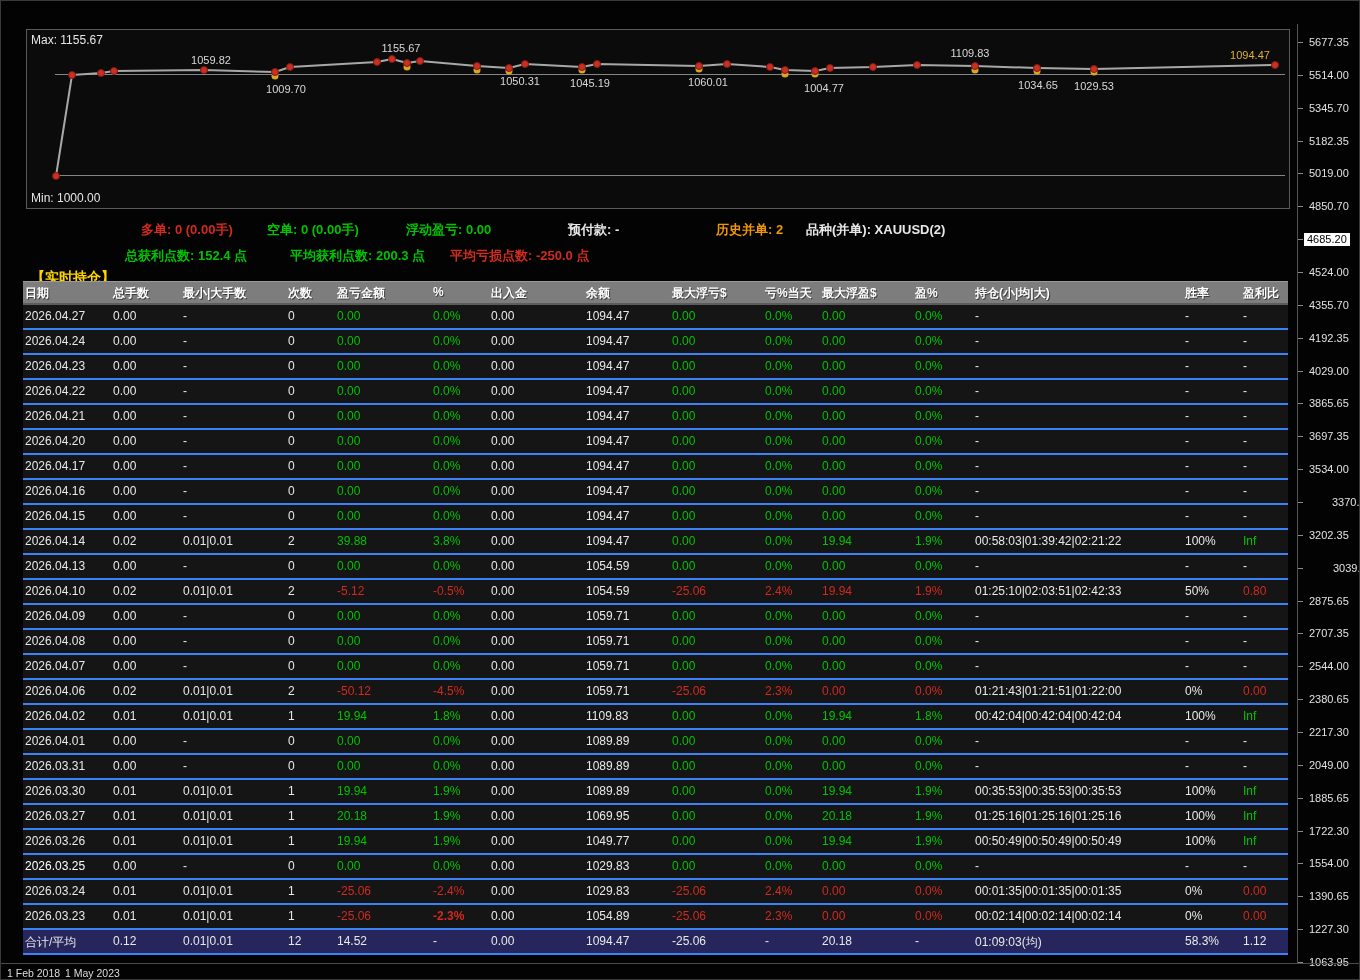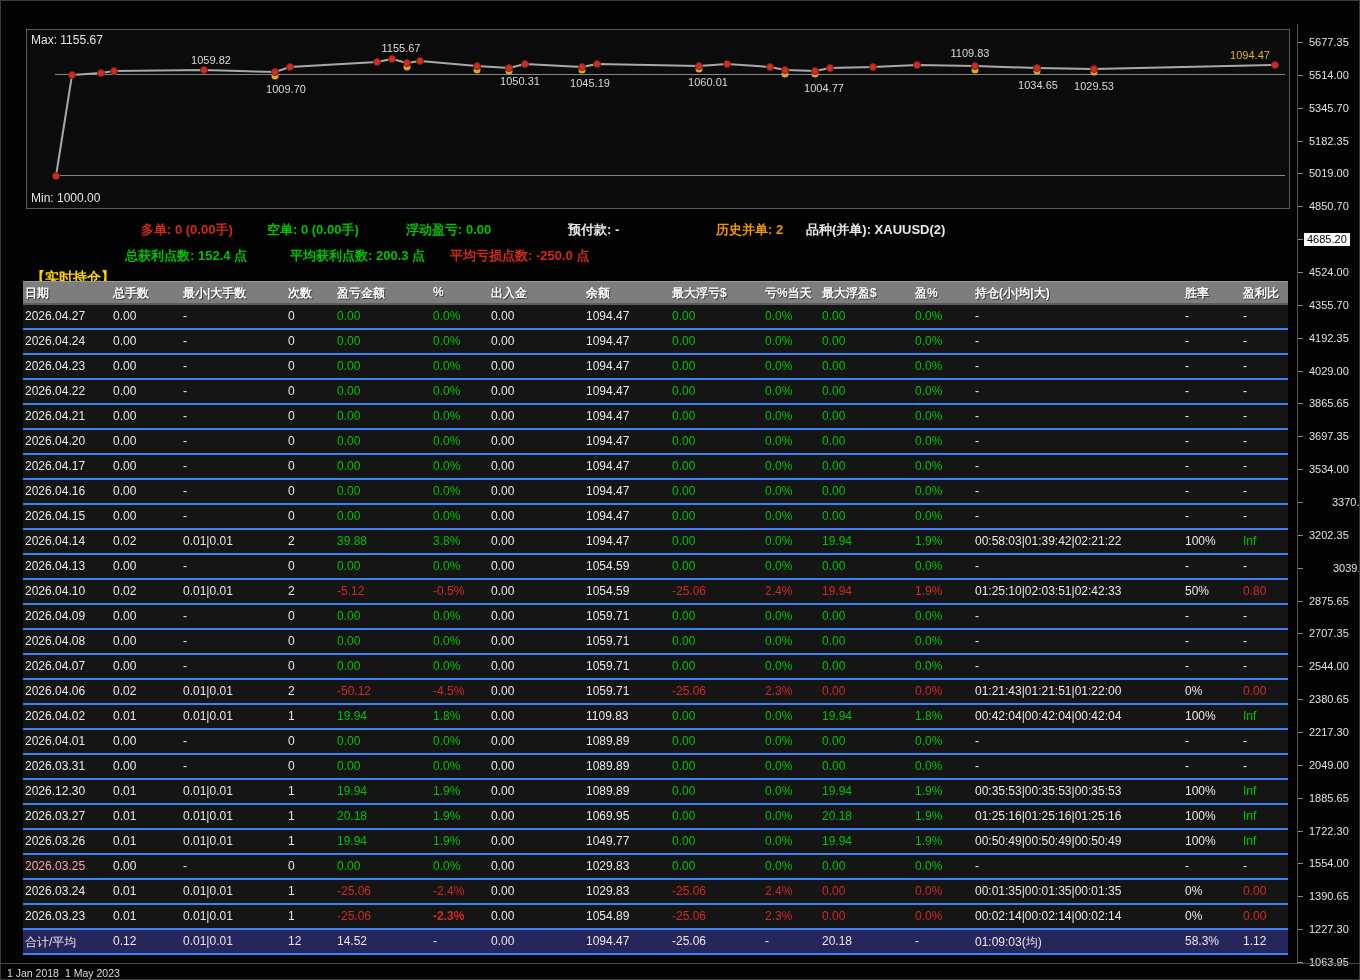--- a/index.html
+++ b/index.html
@@ -510,21 +510,21 @@
         <span style="left: 563px; color: rgb(232, 232, 232);">1089.89</span>
         <span style="left: 649px; color: rgb(0, 195, 0);">0.00</span>
         <span style="left: 742px; color: rgb(0, 195, 0);">0.0%</span>
         <span style="left: 799px; color: rgb(0, 195, 0);">0.00</span>
         <span style="left: 892px; color: rgb(0, 195, 0);">0.0%</span>
         <span style="left: 952px; color: rgb(232, 232, 232);">-</span>
         <span style="left: 1162px; color: rgb(232, 232, 232);">-</span>
         <span style="left: 1220px; color: rgb(232, 232, 232);">-</span>
       </div>
       <div class="t-row">
-        <span style="left: 2px; color: rgb(232, 232, 232);">2026.12.30</span>
+        <span style="left: 2px; color: rgb(232, 232, 232);">2026.03.30</span>
         <span style="left: 90px; color: rgb(232, 232, 232);">0.01</span>
         <span style="left: 160px; color: rgb(232, 232, 232);">0.01|0.01</span>
         <span style="left: 265px; color: rgb(232, 232, 232);">1</span>
         <span style="left: 314px; color: rgb(0, 195, 0);">19.94</span>
         <span style="left: 410px; color: rgb(0, 195, 0);">1.9%</span>
         <span style="left: 468px; color: rgb(232, 232, 232);">0.00</span>
         <span style="left: 563px; color: rgb(232, 232, 232);">1089.89</span>
         <span style="left: 649px; color: rgb(0, 195, 0);">0.00</span>
         <span style="left: 742px; color: rgb(0, 195, 0);">0.0%</span>
         <span style="left: 799px; color: rgb(0, 195, 0);">19.94</span>
@@ -561,21 +561,21 @@
         <span style="left: 563px; color: rgb(232, 232, 232);">1049.77</span>
         <span style="left: 649px; color: rgb(0, 195, 0);">0.00</span>
         <span style="left: 742px; color: rgb(0, 195, 0);">0.0%</span>
         <span style="left: 799px; color: rgb(0, 195, 0);">19.94</span>
         <span style="left: 892px; color: rgb(0, 195, 0);">1.9%</span>
         <span style="left: 952px; color: rgb(232, 232, 232);">00:50:49|00:50:49|00:50:49</span>
         <span style="left: 1162px; color: rgb(232, 232, 232);">100%</span>
         <span style="left: 1220px; color: rgb(0, 195, 0);">Inf</span>
       </div>
       <div class="t-row">
-        <span style="left: 2px; color: #fca5a5;">2026.03.25</span>
+        <span style="left: 2px; color: #ffffff;">2026.03.25</span>
         <span style="left: 90px; color: rgb(232, 232, 232);">0.00</span>
         <span style="left: 160px; color: rgb(232, 232, 232);">-</span>
         <span style="left: 265px; color: rgb(232, 232, 232);">0</span>
         <span style="left: 314px; color: rgb(0, 195, 0);">0.00</span>
         <span style="left: 410px; color: rgb(0, 195, 0);">0.0%</span>
         <span style="left: 468px; color: rgb(232, 232, 232);">0.00</span>
         <span style="left: 563px; color: rgb(232, 232, 232);">1029.83</span>
         <span style="left: 649px; color: rgb(0, 195, 0);">0.00</span>
         <span style="left: 742px; color: rgb(0, 195, 0);">0.0%</span>
         <span style="left: 799px; color: rgb(0, 195, 0);">0.00</span>
@@ -631,17 +631,17 @@
         <span style="left: 742px; color: rgb(232, 232, 232);">-</span>
         <span style="left: 799px; color: rgb(232, 232, 232);">20.18</span>
         <span style="left: 892px; color: rgb(232, 232, 232);">-</span>
         <span style="left: 952px; color: rgb(232, 232, 232);">01:09:03(均)</span>
         <span style="left: 1162px; color: rgb(232, 232, 232);">58.3%</span>
         <span style="left: 1220px; color: rgb(232, 232, 232);">1.12</span>
       </div>
     </div>
 
   <div class="time-axis">
-    <span style="left:6px">1 Jan 2018</span>
+    <span style="left:6px">1 Feb 2018</span>
     <span style="left:64px">1 May 2023</span>
   </div>
 
 </div>
 
 </body></html>

